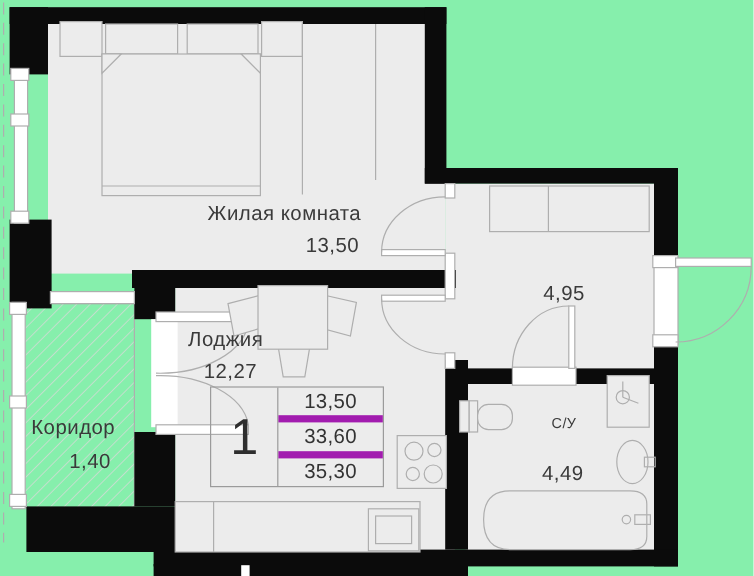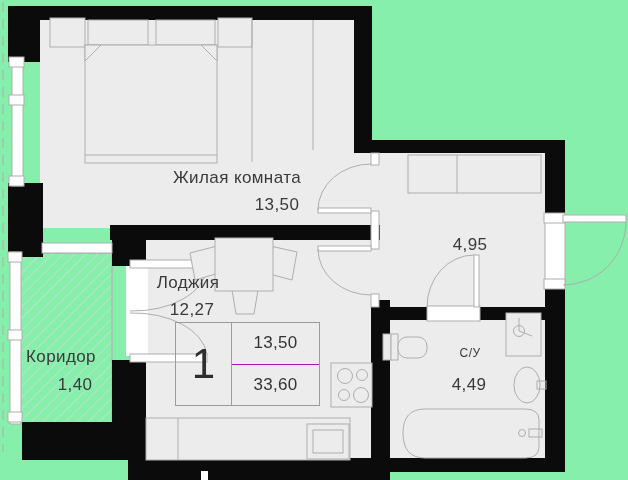--- a/index.html
+++ b/index.html
@@ -19,21 +19,21 @@
        color:var(--c-text,#3a3a3a);font-size:17px;letter-spacing:.4px;}
   .lbl.small{font-size:12px;}
   
   .info-table{position:absolute;left:175px;top:322px;width:145px;height:84px;
       display:flex;border:1px solid #9b9b9b;color:#333;box-sizing:border-box;}
   .info-table .apt{width:55px;display:flex;align-items:center;justify-content:center;
       border-right:1px solid #9b9b9b;font-size:42px;color:#2e2e2e;}
   .info-table .vals{flex:1;display:flex;flex-direction:column;}
   .info-table .vals div{flex:1;display:flex;align-items:center;justify-content:center;
       font-size:17px;letter-spacing:.3px;}
-  .info-table .vals div + div{border-top:1px solid #a21caf;}
+  .info-table .vals div + div{border-top:6px solid #a21caf;}
 </style>
 </head>
 <body>
 
 <div class="plan">
 
 <svg width="628" height="480" viewBox="0 0 628 480">
   <defs>
     <pattern id="hatch" width="8" height="8" patternTransform="rotate(45)" patternUnits="userSpaceOnUse">
       <line x1="0" y1="0" x2="0" y2="8" stroke="#d9d9d9" stroke-width="1.2"></line>
@@ -158,23 +158,24 @@
 </svg>
 
   <div class="lbl" style="left:237px;top:178px">Жилая комната</div>
   <div class="lbl" style="left:277px;top:205px">13,50</div>
   <div class="lbl" style="left:470px;top:245px">4,95</div>
   <div class="lbl" style="left:188px;top:283px">Лоджия</div>
   <div class="lbl" style="left:192px;top:310px">12,27</div>
   <div class="lbl" style="left:61px;top:357px">Коридор</div>
   <div class="lbl" style="left:75px;top:385px">1,40</div>
   <div class="lbl small" style="left:470px;top:353px">С/У</div>
-  <div class="lbl" style="left:469px;top:385px">4,49</div>
+  <div class="lbl" style="left:469px;top:395px">4,49</div>
 
   <div class="info-table">
     <div class="apt">1</div>
     <div class="vals">
       <div>13,50</div>
       <div>33,60</div>
+      <div>35,30</div>
     </div>
   </div>
 
 </div>
 
 </body></html>

